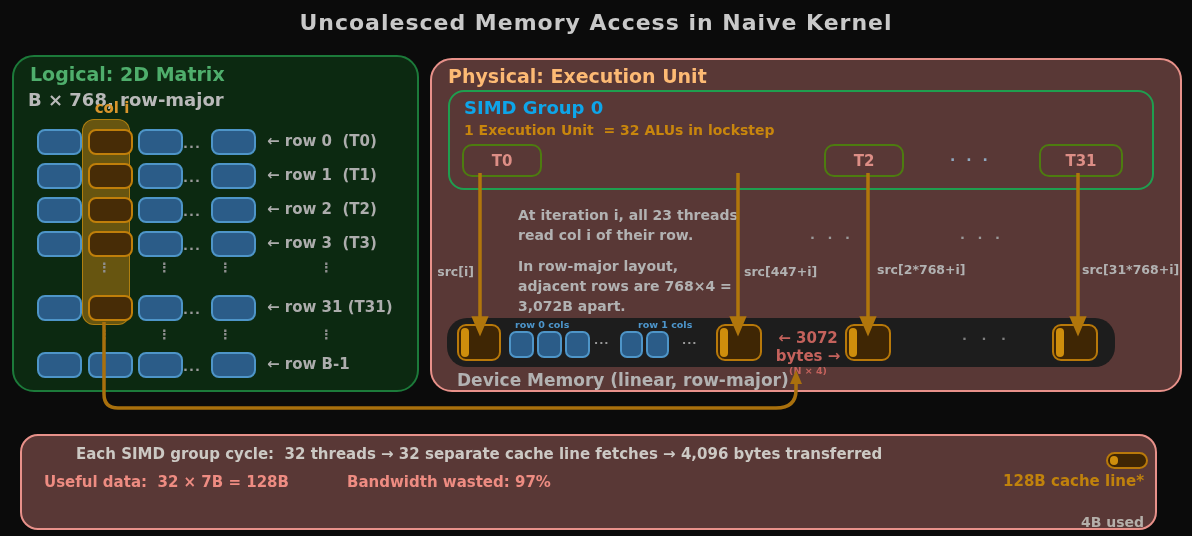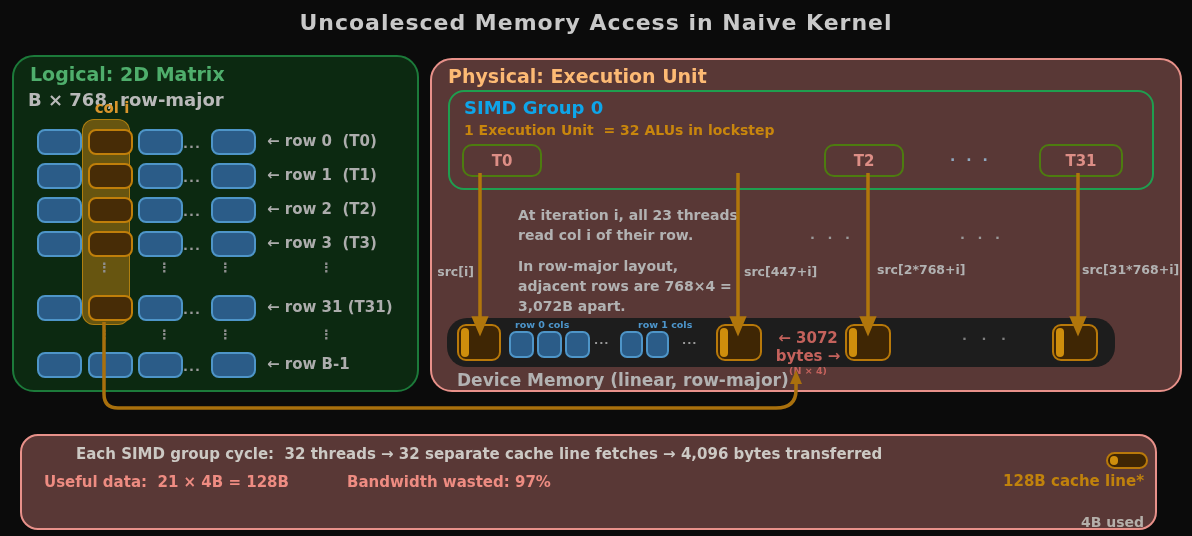--- a/index.html
+++ b/index.html
@@ -238,21 +238,21 @@
   <div class="caption">Device Memory (linear, row-major)</div>
 </div>
 
 <svg id="connector" class="lines" width="1192" height="536" viewBox="0 0 1192 536">
   <path d="M 104 322 L 104 394 Q 104 408 118 408 L 776 408 Q 796 408 796 390 L 796 378" stroke="#a9700d" stroke-width="3.5" fill="none"></path>
   <polygon points="790,384 796,370 802,384" fill="#a9700d"></polygon>
 </svg>
 
 <div id="summary">
   <div class="l1">Each SIMD group cycle:  32 threads → 32 separate cache line fetches → 4,096 bytes transferred</div>
-  <div class="l2a">Useful data:  21 × 4B = 128B</div>
+  <div class="l2a">Useful data:  32 × 7B = 128B</div>
   <div class="l2b">Bandwidth wasted: 97%</div>
 
   <div class="cacheline legend-icon">
       <div class="stripe"></div>
     </div>
   <div class="legend-cache">128B cache line*</div>
   <div class="legend-used">4B used</div>
 </div>
 
 </body></html>

